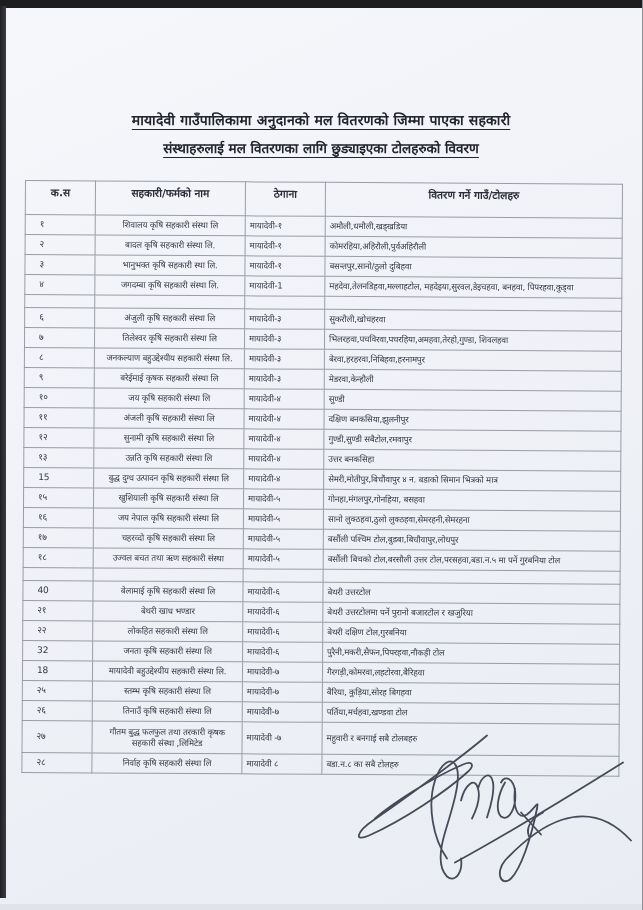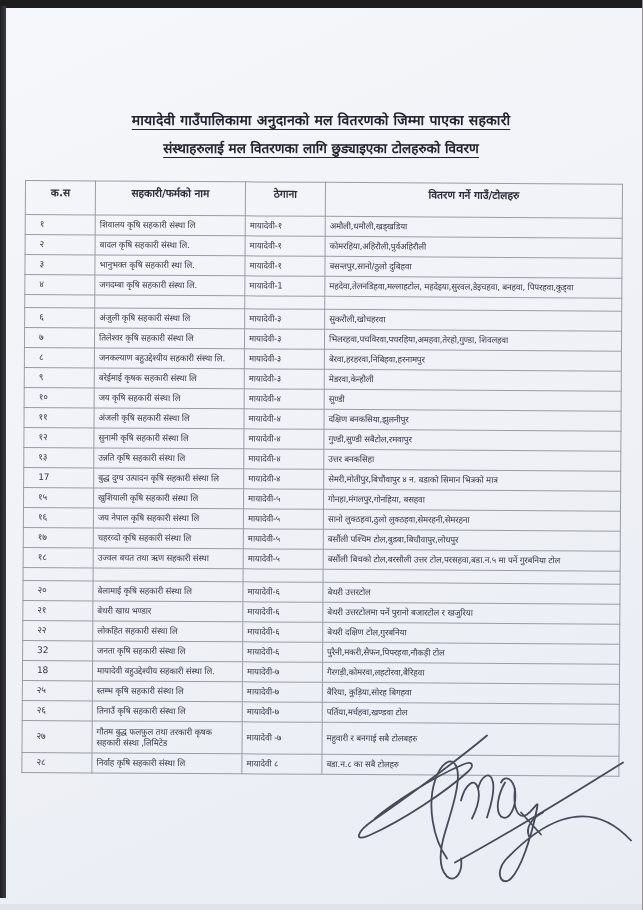--- a/index.html
+++ b/index.html
@@ -35,21 +35,21 @@
   }
   .dist-table td {
     height:20px; font-size:8.5px; line-height:1.25;
     padding:1px 4px; vertical-align:middle; letter-spacing:-0.2px;
   }
   .col-sn { width:70px; }
   .col-name { width:150px; }
   .col-addr { width:80px; }
   .col-vill { width:297px; }
   td.c-sn   { text-align:left; padding-left:14px; font-size:9px; }
-  td.c-name { text-align:left; }
+  td.c-name { text-align:center; }
   td.c-addr { text-align:left; }
   td.c-vill { text-align:left; }
   tr.empty-row td { height:13px; }
   tr.tall-row td { height:32px; }
 
   .signature { position:absolute; left:335px; top:718px; width:305px; height:180px; }
   .signature path { fill:none; stroke:#454b58; stroke-width:1.8; stroke-linecap:round; stroke-linejoin:round; }
 </style>
 </head>
 <body>
@@ -152,21 +152,21 @@
           <td class="c-addr">मायादेवी-४</td>
           <td class="c-vill">गुण्डी,सुण्डी सबैटोल,रमवापुर</td>
         </tr>
       <tr>
           <td class="c-sn">१३</td>
           <td class="c-name">उन्नति कृषि सहकारी संस्था लि</td>
           <td class="c-addr">मायादेवी-४</td>
           <td class="c-vill">उत्तर बनकसिहा</td>
         </tr>
       <tr>
-          <td class="c-sn">17</td>
+          <td class="c-sn">15</td>
           <td class="c-name">बुद्ध दुग्ध उत्पादन कृषि सहकारी संस्था लि</td>
           <td class="c-addr">मायादेवी-४</td>
           <td class="c-vill">सेमरी,मोतीपुर,बिचौंवापुर ४ न. बडाको सिमान भित्रको मात्र</td>
         </tr>
       <tr>
           <td class="c-sn">१५</td>
           <td class="c-name">खुशियाली कृषि सहकारी संस्था लि</td>
           <td class="c-addr">मायादेवी-५</td>
           <td class="c-vill">गोनहा,मंगलपुर,गोनहिया, बसहवा</td>
         </tr>
@@ -188,21 +188,21 @@
           <td class="c-addr">मायादेवी-५</td>
           <td class="c-vill">बर्सौली बिचको टोल,बरसौली उत्तर टोल,परसहवा,बडा.न.५ मा पर्ने गुरबनिया टोल</td>
         </tr>
       <tr class="empty-row">
           <td class="c-sn"></td>
           <td class="c-name"></td>
           <td class="c-addr"></td>
           <td class="c-vill"></td>
         </tr>
       <tr>
-          <td class="c-sn">२०</td>
+          <td class="c-sn">40</td>
           <td class="c-name">बेलामाई कृषि सहकारी संस्था लि</td>
           <td class="c-addr">मायादेवी-६</td>
           <td class="c-vill">बेथरी उत्तरटोल</td>
         </tr>
       <tr>
           <td class="c-sn">२१</td>
           <td class="c-name">बेथरी खाध भण्डार</td>
           <td class="c-addr">मायादेवी-६</td>
           <td class="c-vill">बेथरी उत्तरटोलमा पर्ने पुरानो बजारटोल र खजुरिया</td>
         </tr>

